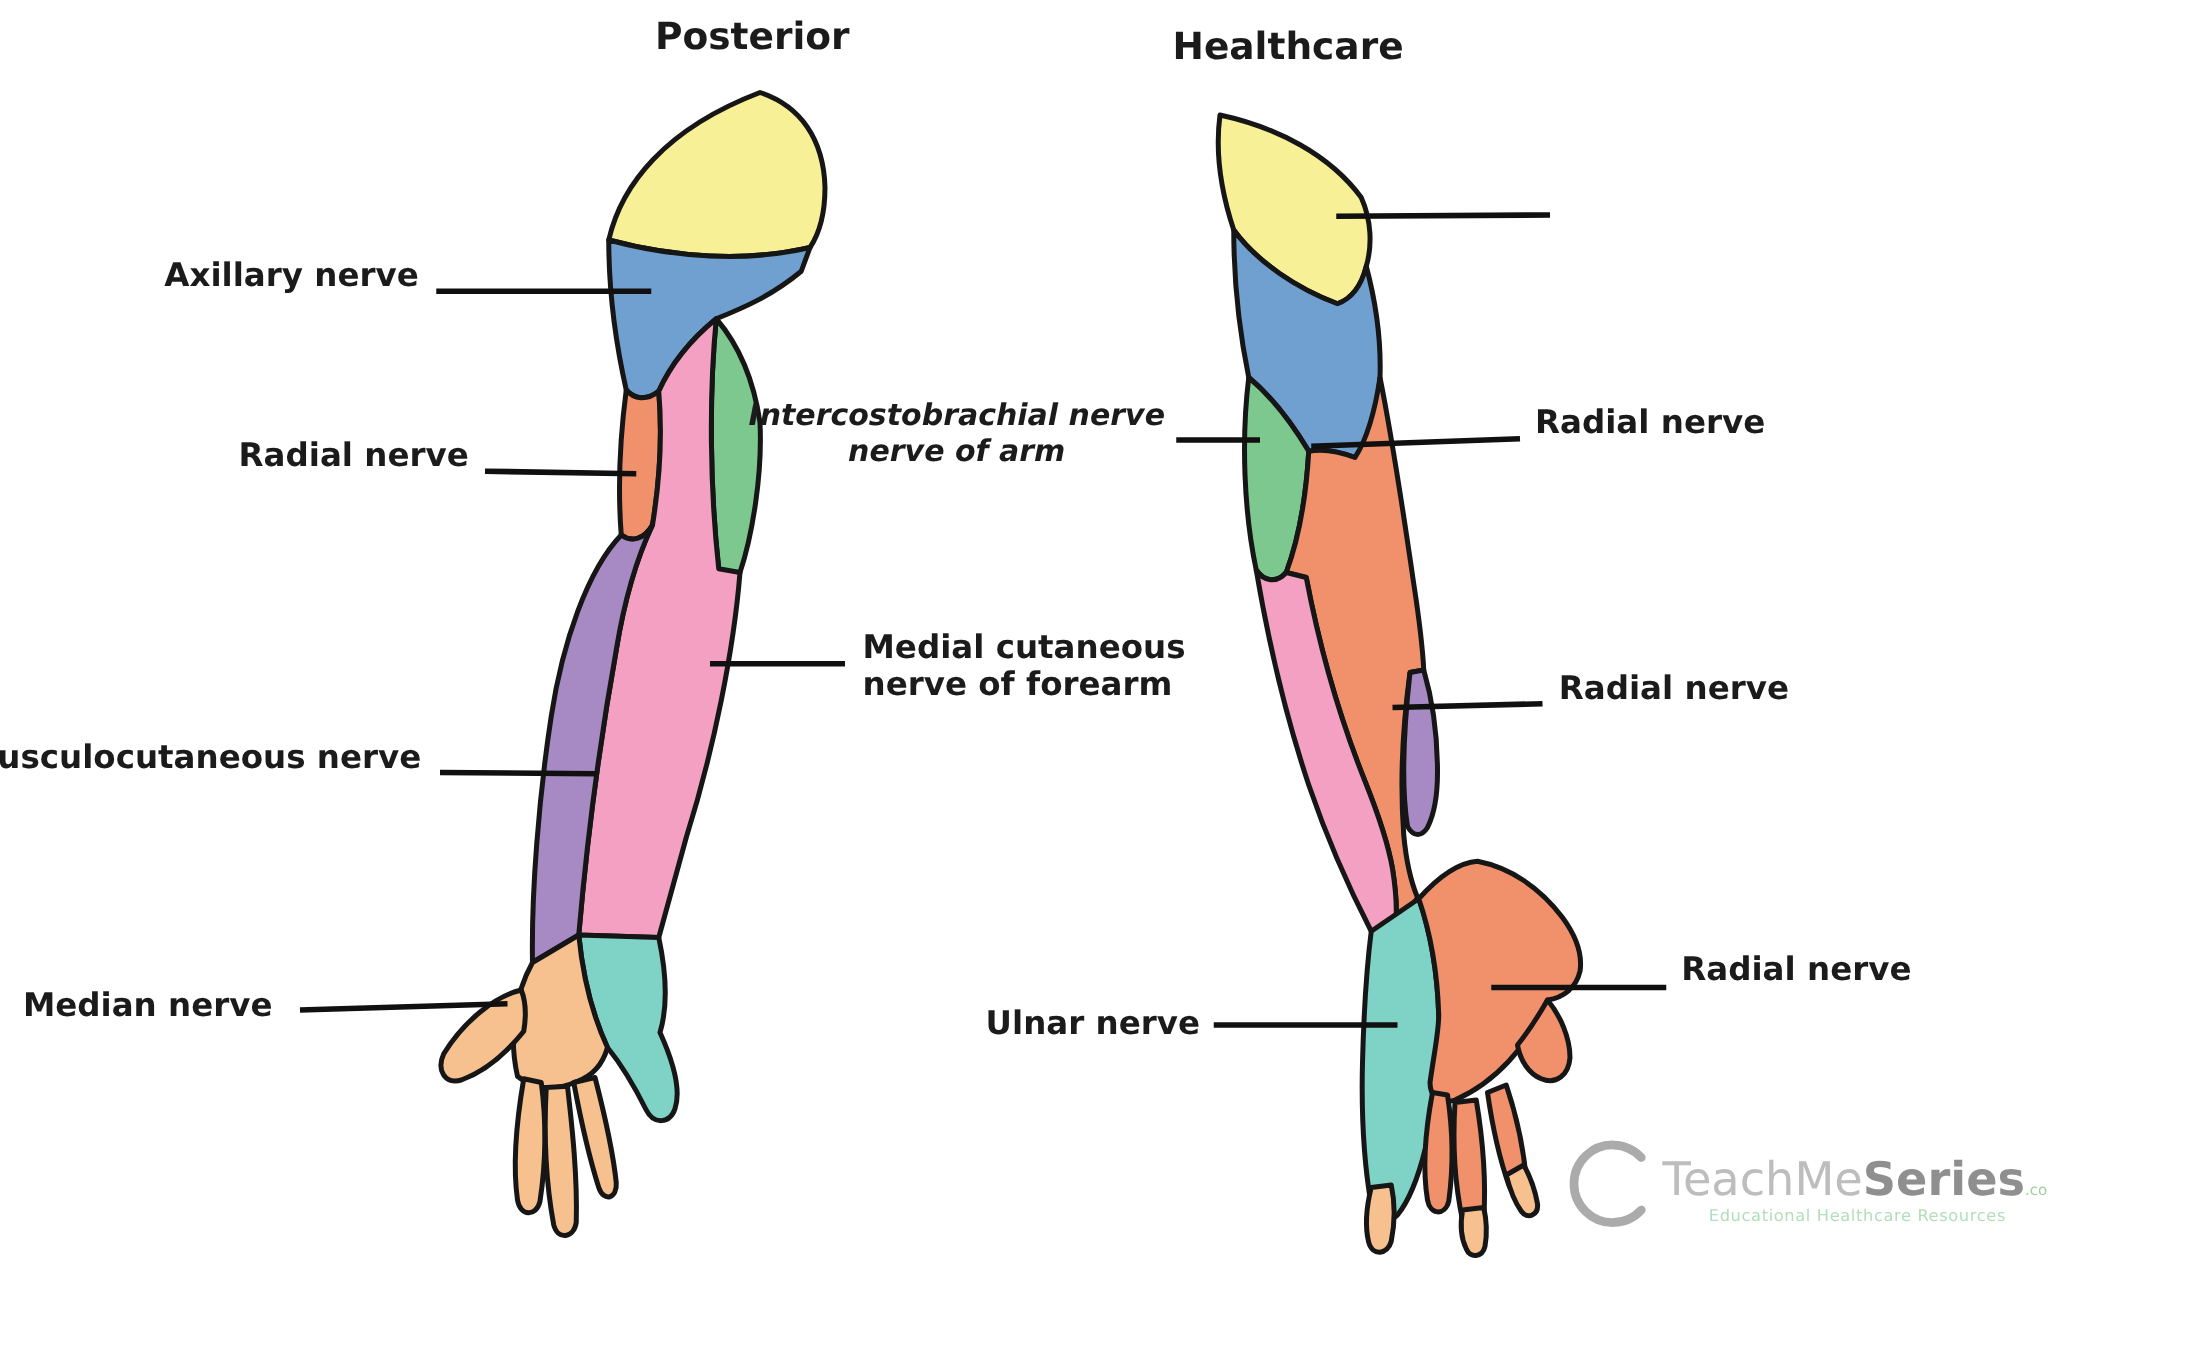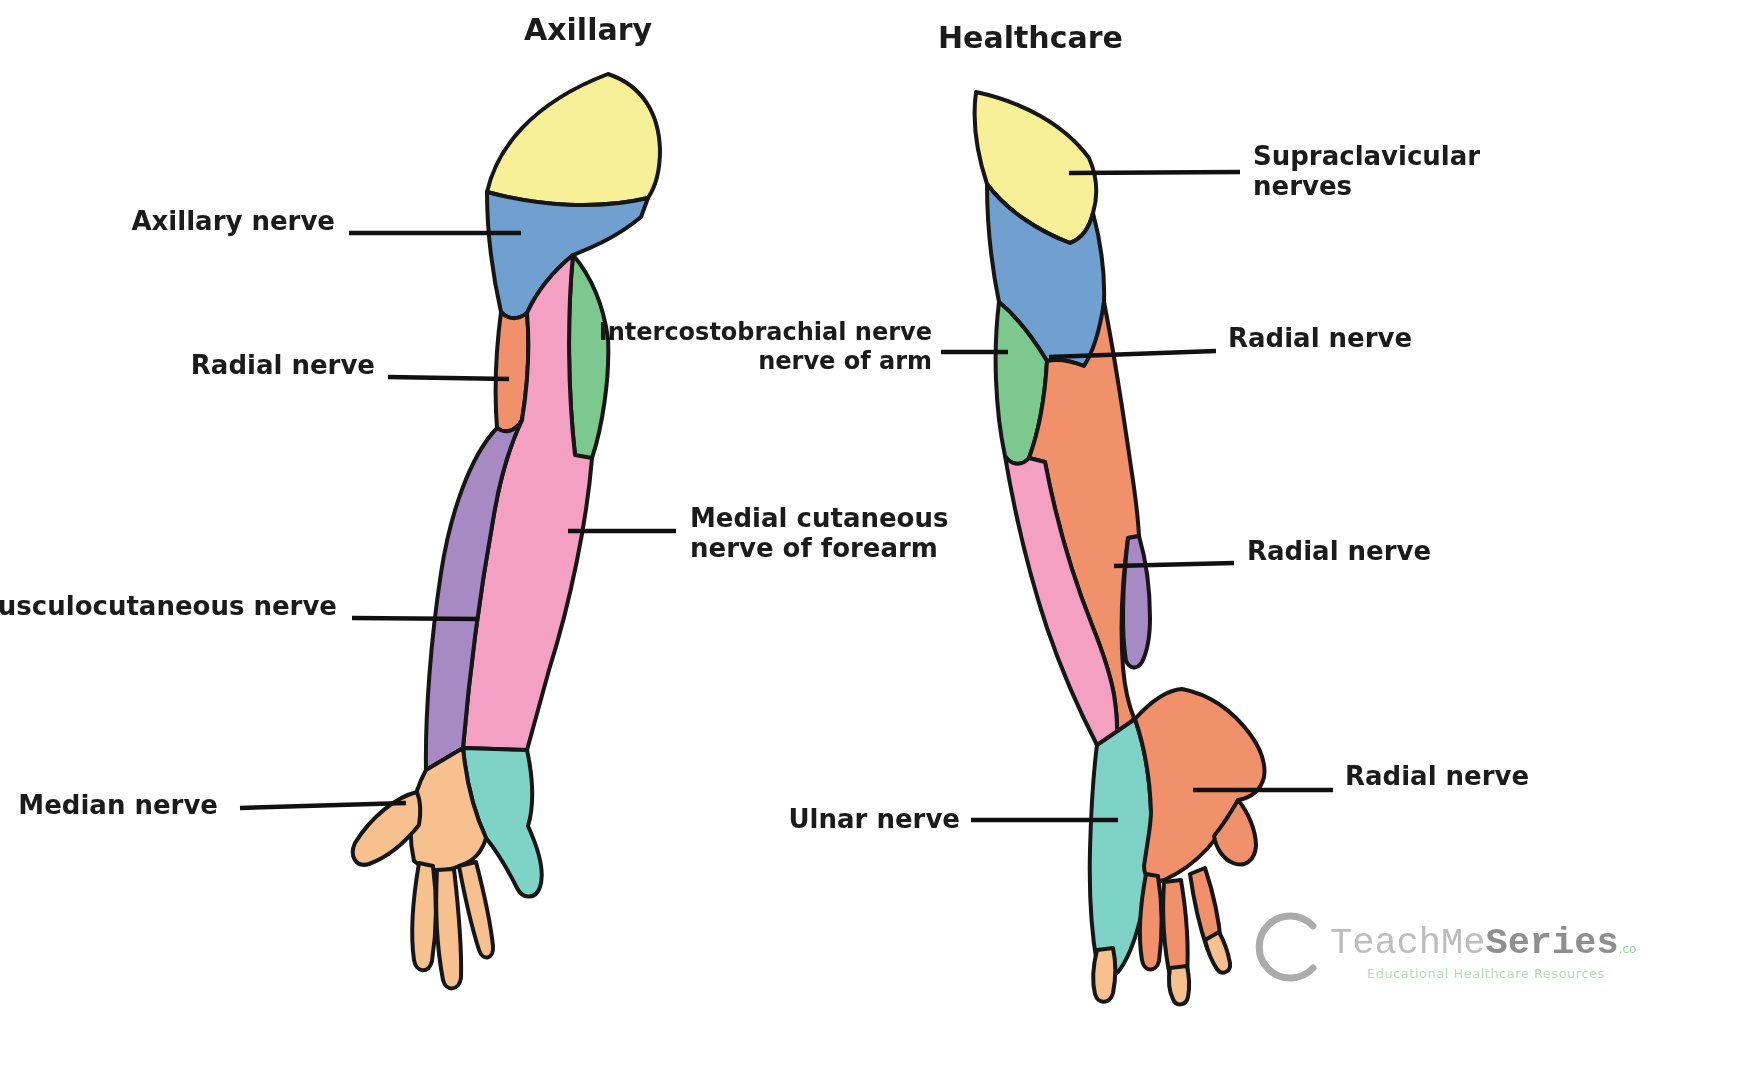--- a/index.html
+++ b/index.html
@@ -20,28 +20,28 @@
     white-space:nowrap;
   }
   .title{
     position:absolute;
     font-weight:700;
     font-size:30px;
     color:#1b1b1b;
     white-space:nowrap;
   }
   .multiline{line-height:30px;}
-  .align-right{text-align:right;}
+  .align-right{text-align:center;font-style:italic;}
   .small{font-size:24px;line-height:29px;}
   .wm{
     position:absolute;
     left:1330px;top:922px;
     white-space:nowrap;
   }
-  .wm-brand{font-size:37px;color:#bdbdbd;font-weight:400;font-family:Liberation Mono, monospace;}
+  .wm-brand{font-size:37px;color:#bdbdbd;font-weight:400;}
   .wm-brand b{color:#8f8f8f;font-weight:700;}
   .wm-domain{font-size:12px;color:#9ccf9f;}
   .wm-tagline{
     position:absolute;
     left:1332px;top:966px;
     font-size:13px;color:#b2deba;
     letter-spacing:0.5px;white-space:nowrap;margin-left:35px;
   }
 </style>
 </head>
@@ -92,41 +92,37 @@
       <line x1="1240" y1="172" x2="1069" y2="173"></line>
       <line x1="1216" y1="351" x2="1049" y2="357"></line>
       <line x1="1234" y1="563" x2="1114" y2="566"></line>
       <line x1="1333" y1="790" x2="1193" y2="790"></line>
       <line x1="971" y1="820" x2="1118" y2="820"></line>
     </g>
 
     <path d="M1313 926 A31 31 0 1 0 1313 968" fill="none" stroke="#ababab" stroke-width="7" stroke-linecap="round"></path>
   </svg>
 
-  <div class="title" style="left:524px;top:12px">Axillary</div>
+  <div class="title" style="left:524px;top:12px">Posterior</div>
   <div class="title" style="left:938px;top:20px">Healthcare</div>
 
   <div class="lbl" style="right:1416px;top:206px">Axillary nerve</div>
   <div class="lbl" style="right:1376px;top:350px">Radial nerve</div>
   <div class="lbl" style="right:1414px;top:591px">Musculocutaneous nerve</div>
   <div class="lbl" style="right:1533px;top:790px">Median nerve</div>
 
   <div class="lbl small multiline align-right" style="right:819px;top:318px">
     <div>Intercostobrachial nerve</div>
     <div>nerve of arm</div>
   </div>
   <div class="lbl multiline" style="left:690px;top:503px">
     <div>Medial cutaneous</div>
     <div>nerve of forearm</div>
   </div>
 
-  <div class="lbl multiline" style="left:1253px;top:141px">
-    <div>Supraclavicular</div>
-    <div>nerves</div>
-  </div>
   <div class="lbl" style="left:1228px;top:323px">Radial nerve</div>
   <div class="lbl" style="left:1247px;top:536px">Radial nerve</div>
   <div class="lbl" style="left:1345px;top:761px">Radial nerve</div>
   <div class="lbl" style="right:791px;top:804px">Ulnar nerve</div>
 
   <div class="wm">
     <span class="wm-brand"><span>TeachMe</span><b>Series</b></span><span class="wm-domain">.co</span>
   </div>
   <div class="wm-tagline">Educational Healthcare Resources</div>
 

